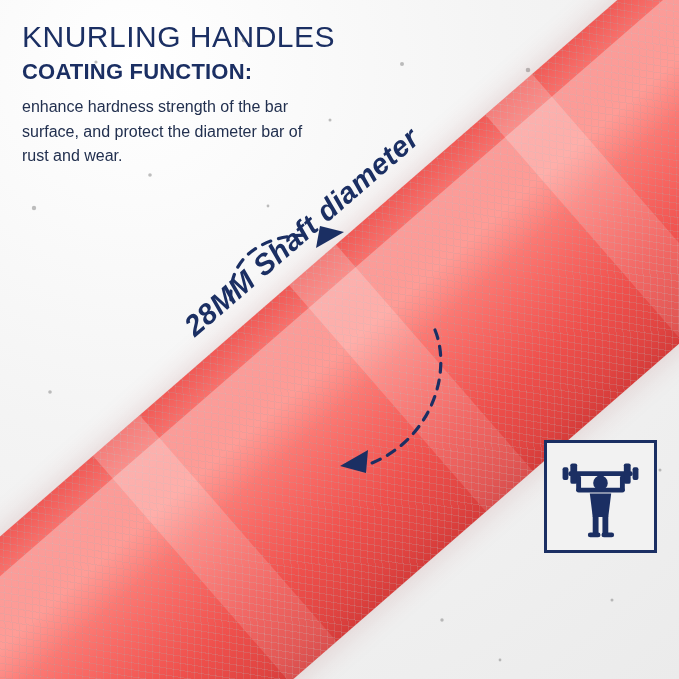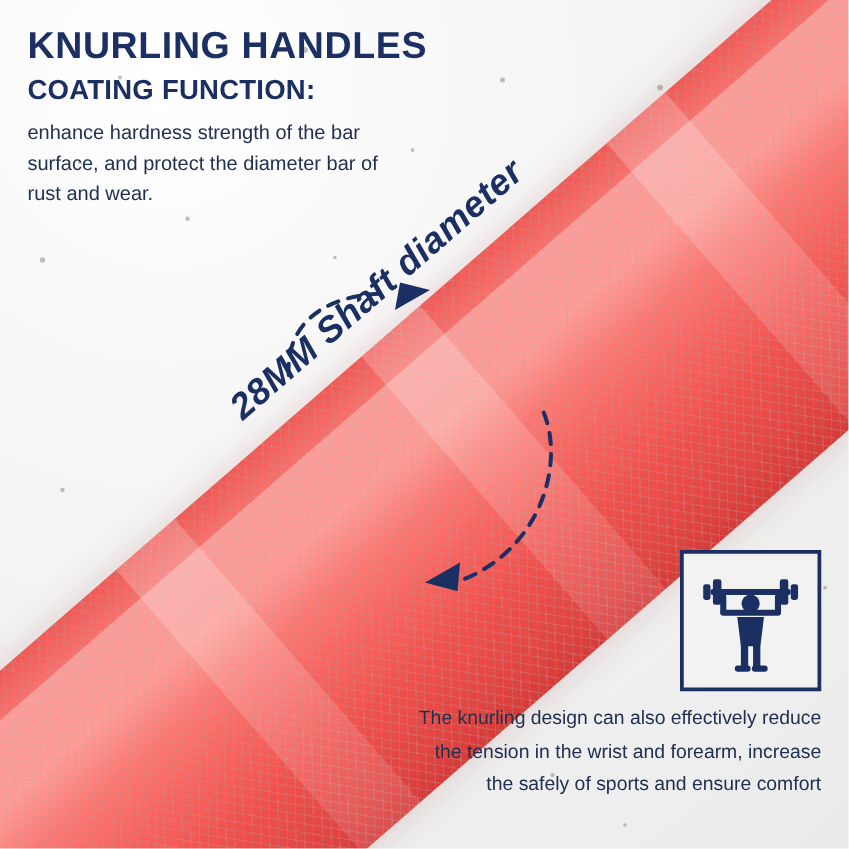--- a/index.html
+++ b/index.html
@@ -88,21 +88,21 @@
 
   
   .heading-block {
     position: absolute;
     left: 22px;
     top: 20px;
     width: 420px;
   }
   .title-main {
     font-size: 30px;
-    font-weight: bold;
+    font-weight: normal;
     color: #1b2f63;
     letter-spacing: 0.5px;
     line-height: 1.15;
     margin: 0;
   }
   .title-sub {
     font-size: 22px;
     font-weight: bold;
     color: #1b2f63;
     letter-spacing: 0.2px;
@@ -254,15 +254,14 @@
         <path d="M44 52 L66 52 L63 76 L47 76 Z"></path>
 
         <rect x="47" y="73" width="6" height="23" rx="3"></rect>
         <rect x="57" y="73" width="6" height="23" rx="3"></rect>
         <rect x="42" y="92" width="13" height="5" rx="2.5"></rect>
         <rect x="56" y="92" width="13" height="5" rx="2.5"></rect>
       </g>
     </svg>
   </div>
 
-  <p class="bottom-text">The knurling design can also effectively reduce the tension in the wrist and forearm,   increase the safely of sports and ensure comfort</p>
 
 </div>
 
 </body></html>

